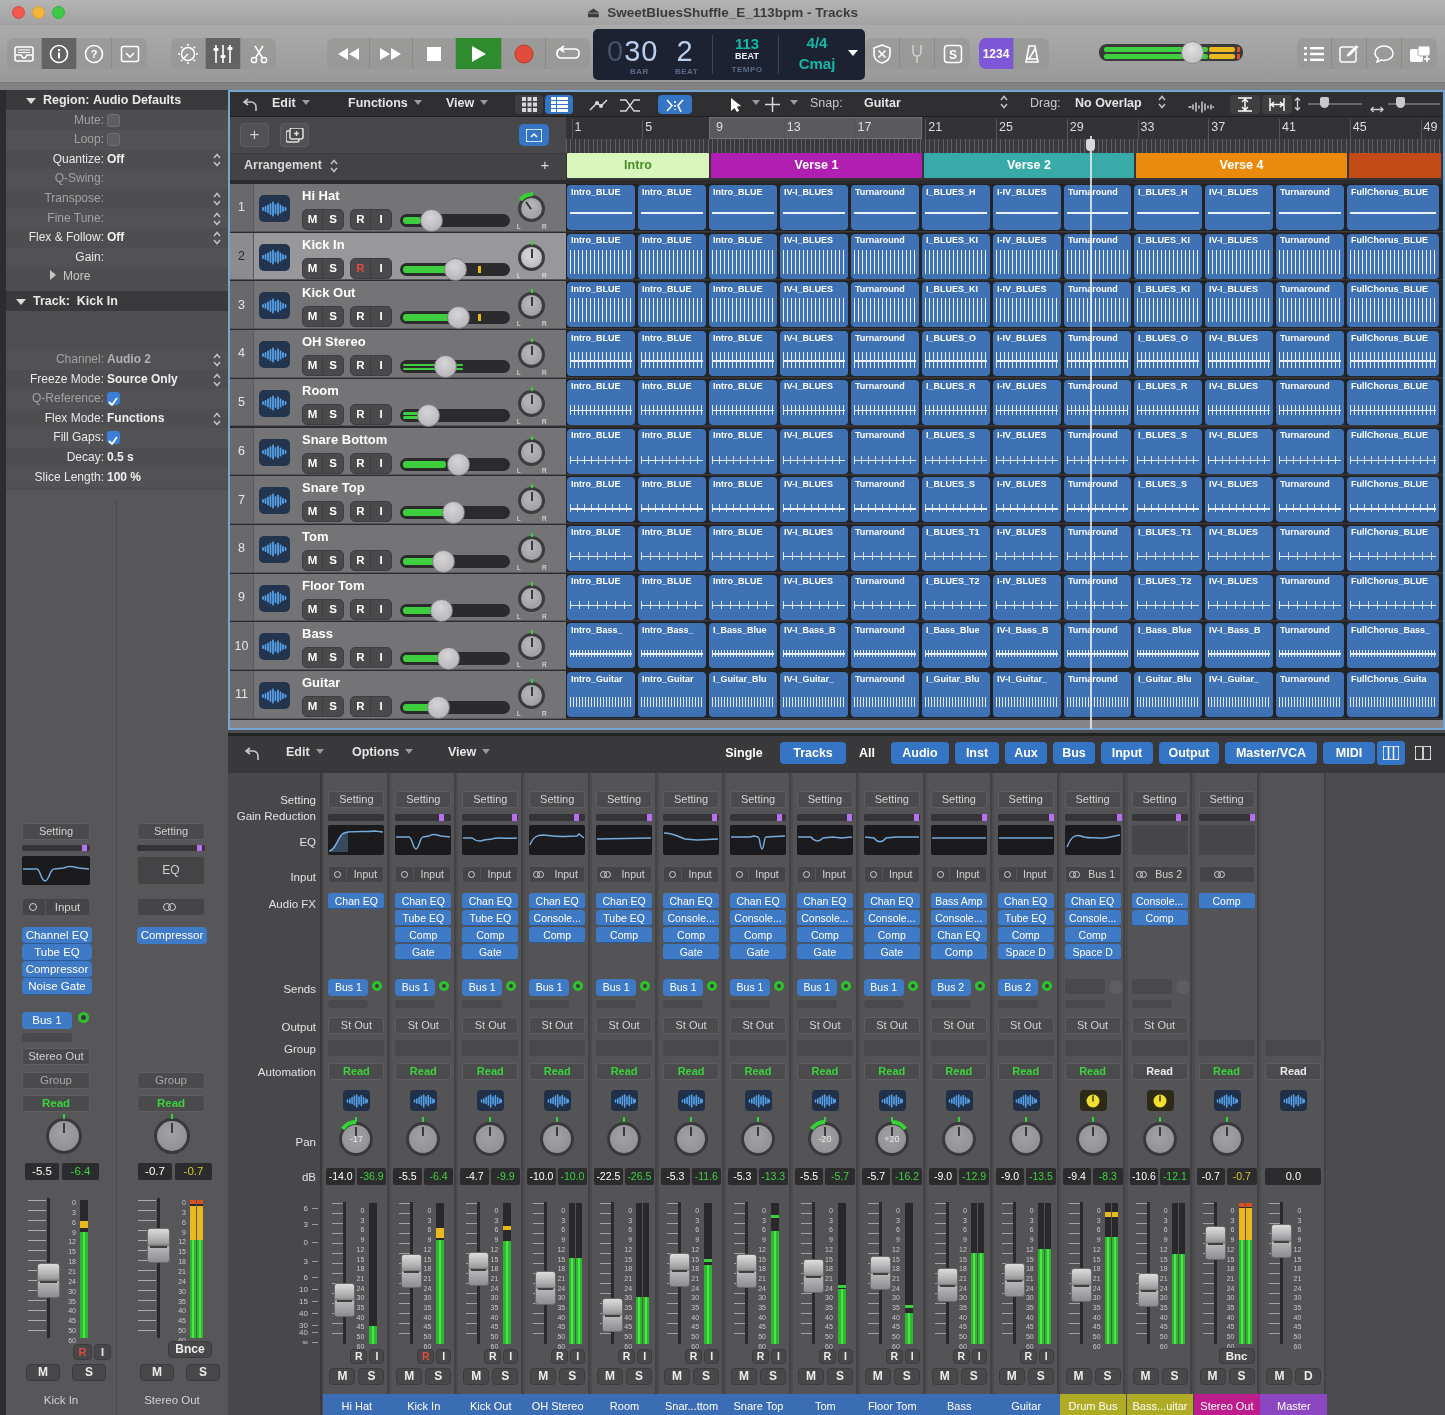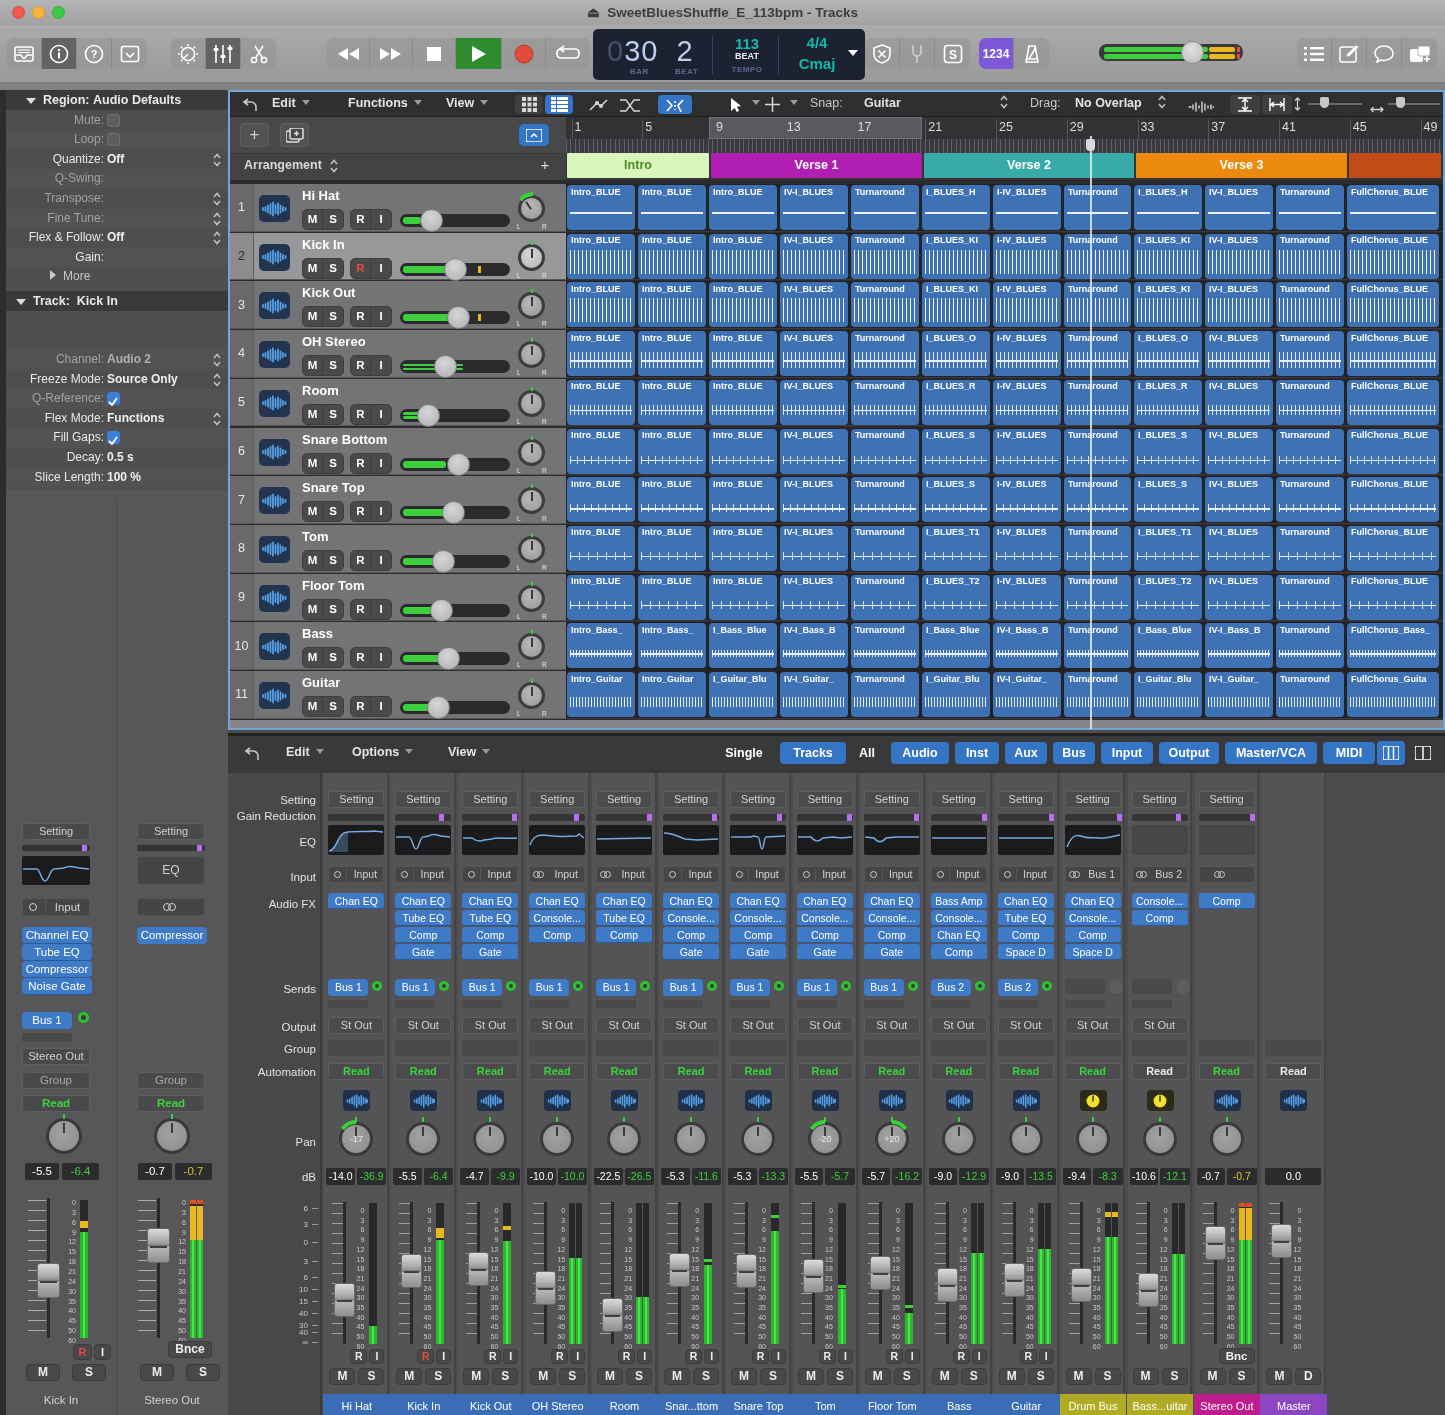--- a/index.html
+++ b/index.html
@@ -616,21 +616,21 @@
 <div class="rnum" style="left:786.8px">45</div>
 <div class="ab" style="left:783.8px;top:2px;width:1px;height:20px;background:#55555a"></div>
 <div class="rnum" style="left:857.5px">49</div>
 <div class="ab" style="left:854.5px;top:2px;width:1px;height:20px;background:#55555a"></div>
 <div class="rticks"></div>
 </div>
 <div class="ab" style="left:336px;top:61px;width:877px;height:27px;background:#353537">
 <div class="arrband" style="left:1px;width:142px;background:#d9f7bc;color:#4a8c28">Intro</div>
 <div class="arrband" style="left:145px;width:211px;background:#b01fb2;color:#fff">Verse 1</div>
 <div class="arrband" style="left:358px;width:210px;background:#38aaa8;color:#fff">Verse 2</div>
-<div class="arrband" style="left:570px;width:211px;background:#eb8a0c;color:#fff">Verse 3</div>
+<div class="arrband" style="left:570px;width:211px;background:#eb8a0c;color:#fff">Verse 4</div>
 <div class="arrband" style="left:783px;width:92px;background:#c24b17;color:#fff"></div>
 </div>
 <div class="ab thdr" style="left:0;top:92.0px;height:47.7px;background:#747476;border-bottom:1px solid #56565a;width:336px">
 <div class="tnum" style="background:#69696b;color:#e6e6e8">1</div>
 <div class="ticon" style="display:flex;align-items:center;justify-content:center">
           <svg width="27" height="16" viewBox="0 0 27 16" style="">
             <g stroke="#56a0e8" stroke-width="1.8" stroke-linecap="round">
               <path d="M2 7v2M4.5 6v4M7 4.5v7M9.5 3v10M12 1.5v13M14.5 4v8M17 2.5v11M19.5 4.5v7M22 6v4M24.5 7v2"></path>
             </g>
           </svg>

